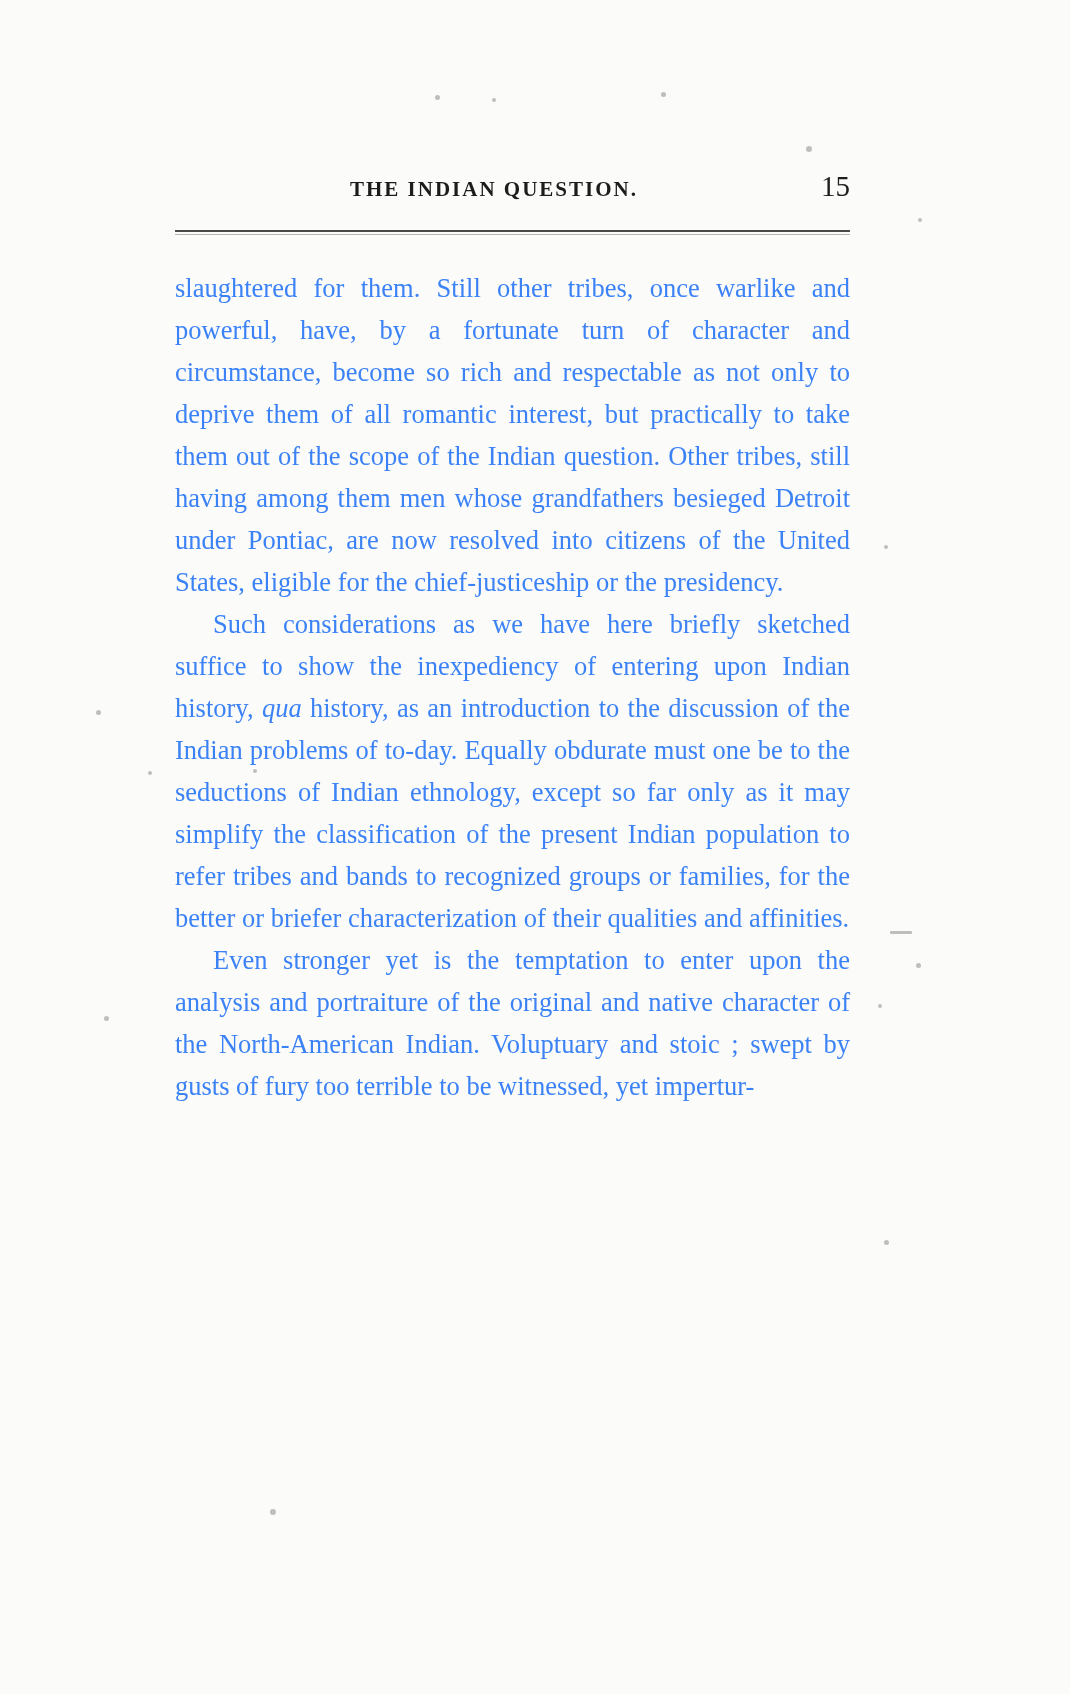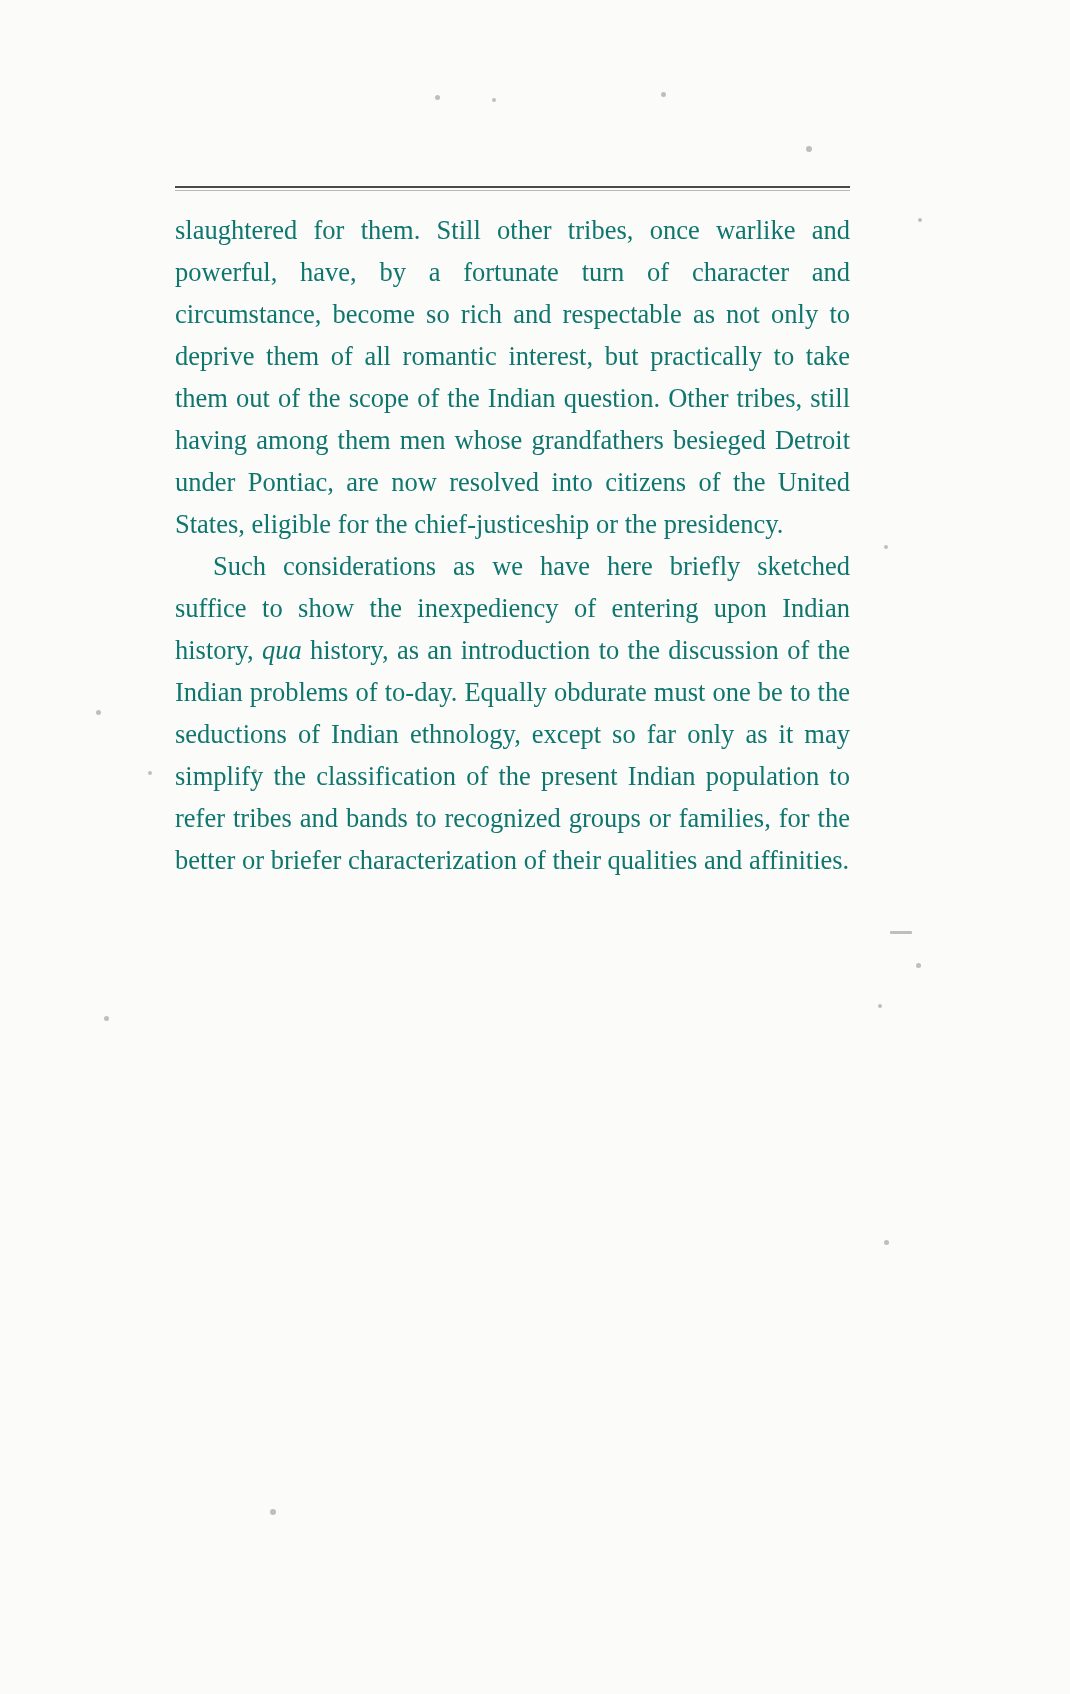--- a/index.html
+++ b/index.html
@@ -73,25 +73,25 @@
 
   .rule-thin {
     height: 1px;
     background: #3a3a3a;
     width: 100%;
     margin-top: 2px;
     opacity: 0.35;
   }
 
   .body-text {
-    margin-top: 18px;
+    margin-top: 32px;
     font-size: 26.5px;
     line-height: 42px;
     text-align: justify;
-    color: #0f766e;
+    color: #3b82f6;
     font-family: "Liberation Serif", serif;
   }
 
   .body-text p {
     margin: 0;
     text-indent: 38px;
   }
 
   .body-text p.first {
     text-indent: 0;
@@ -121,23 +121,28 @@
   <span class="speck" style="left:890px;top:931px;width:22px;height:3px;border-radius:1px;"></span>
   <span class="speck" style="left:916px;top:963px;width:5px;height:5px;"></span>
   <span class="speck" style="left:104px;top:1016px;width:5px;height:5px;"></span>
   <span class="speck" style="left:878px;top:1004px;width:4px;height:4px;"></span>
   <span class="speck" style="left:884px;top:1240px;width:5px;height:5px;"></span>
   <span class="speck" style="left:270px;top:1509px;width:6px;height:6px;"></span>
   <span class="speck" style="left:253px;top:769px;width:4px;height:4px;"></span>
 
   <div class="content">
 
+    <div class="header-row">
+      <div class="running-head">THE INDIAN QUESTION.</div>
+      <div class="page-number">15</div>
+    </div>
 
     <div class="rule"></div>
     <div class="rule-thin"></div>
 
     <div class="body-text">
       <p class="first">slaughtered for them.  Still other tribes, once warlike and powerful, have, by a fortunate turn of character and circumstance, become so rich and respectable as not only to deprive them of all romantic interest, but practically to take them out of the scope of the Indian question.  Other tribes, still having among them men whose grandfathers besieged Detroit under Pontiac, are now resolved into citizens of the United States, eligible for the chief-justiceship or the presidency.</p>
       <p><span>Such considerations as we have here briefly sketched suffice to show the inexpediency of entering upon Indian history, </span><i>qua</i><span> history, as an introduction to the discussion of the Indian problems of to-day.  Equally obdurate must one be to the seductions of Indian ethnology, except so far only as it may simplify the classification of the present Indian population to refer tribes and bands to recognized groups or families, for the better or briefer characterization of their qualities and affinities.</span></p>
+      <p>Even stronger yet is the temptation to enter upon the analysis and portraiture of the original and native character of the North-American Indian.  Voluptuary and stoic ; swept by gusts of fury too terrible to be witnessed, yet impertur-</p>
     </div>
 
   </div>
 </div>
 
 </body></html>

